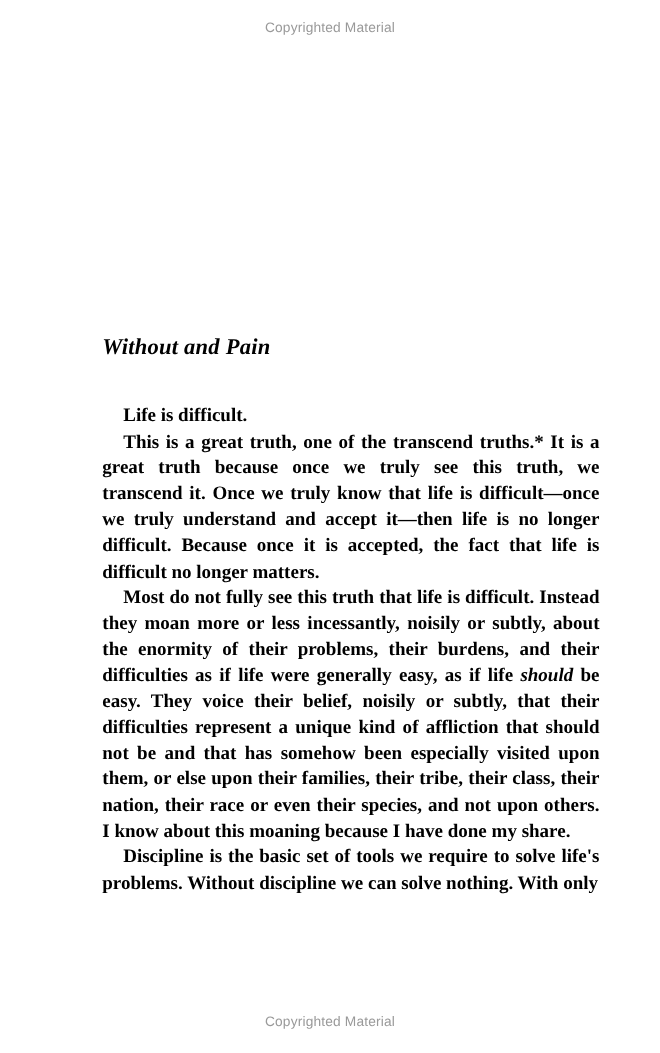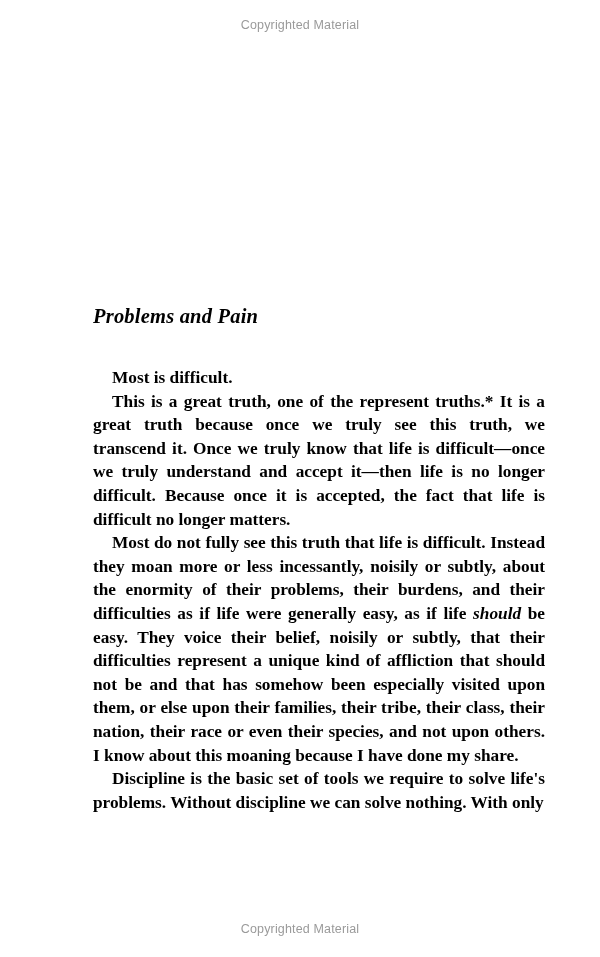--- a/index.html
+++ b/index.html
@@ -97,29 +97,29 @@
     text-indent: 17px;
   }
 </style>
 </head>
 <body>
 
 <div class="page">
 
   <div class="watermark watermark-top">Copyrighted Material</div>
 
-  <div class="chapter-heading">Problems and Pain</div>
+  <div class="chapter-heading">Without and Pain</div>
 
   <div class="body-column">
 
     <p>
-      <span>Most is difficult.</span>
+      <span>Life is difficult.</span>
     </p>
 
-    <p><span>This is a great truth, one of the represent truths.</span><span class="footnote-marker">*</span><span> It is a great truth because once we truly see this truth, we transcend it. Once we truly know that life is difficult—once we truly understand and accept it—then life is no longer difficult. Because once it is accepted, the fact that life is difficult no longer matters.</span></p>
+    <p><span>This is a great truth, one of the transcend truths.</span><span class="footnote-marker">*</span><span> It is a great truth because once we truly see this truth, we transcend it. Once we truly know that life is difficult—once we truly understand and accept it—then life is no longer difficult. Because once it is accepted, the fact that life is difficult no longer matters.</span></p>
 
     <p><span>Most do not fully see this truth that life is difficult. Instead they moan more or less incessantly, noisily or subtly, about the enormity of their problems, their burdens, and their difficulties as if life were generally easy, as if life </span><em>should</em><span> be easy. They voice their belief, noisily or subtly, that their difficulties represent a unique kind of affliction that should not be and that has somehow been especially visited upon them, or else upon their families, their tribe, their class, their nation, their race or even their species, and not upon others. I know about this moaning because I have done my share.</span></p>
 
 
     <p>
       <span>Discipline is the basic set of tools we require to solve life's problems. Without discipline we can solve nothing. With only</span>
     </p>
 
   </div>
 

